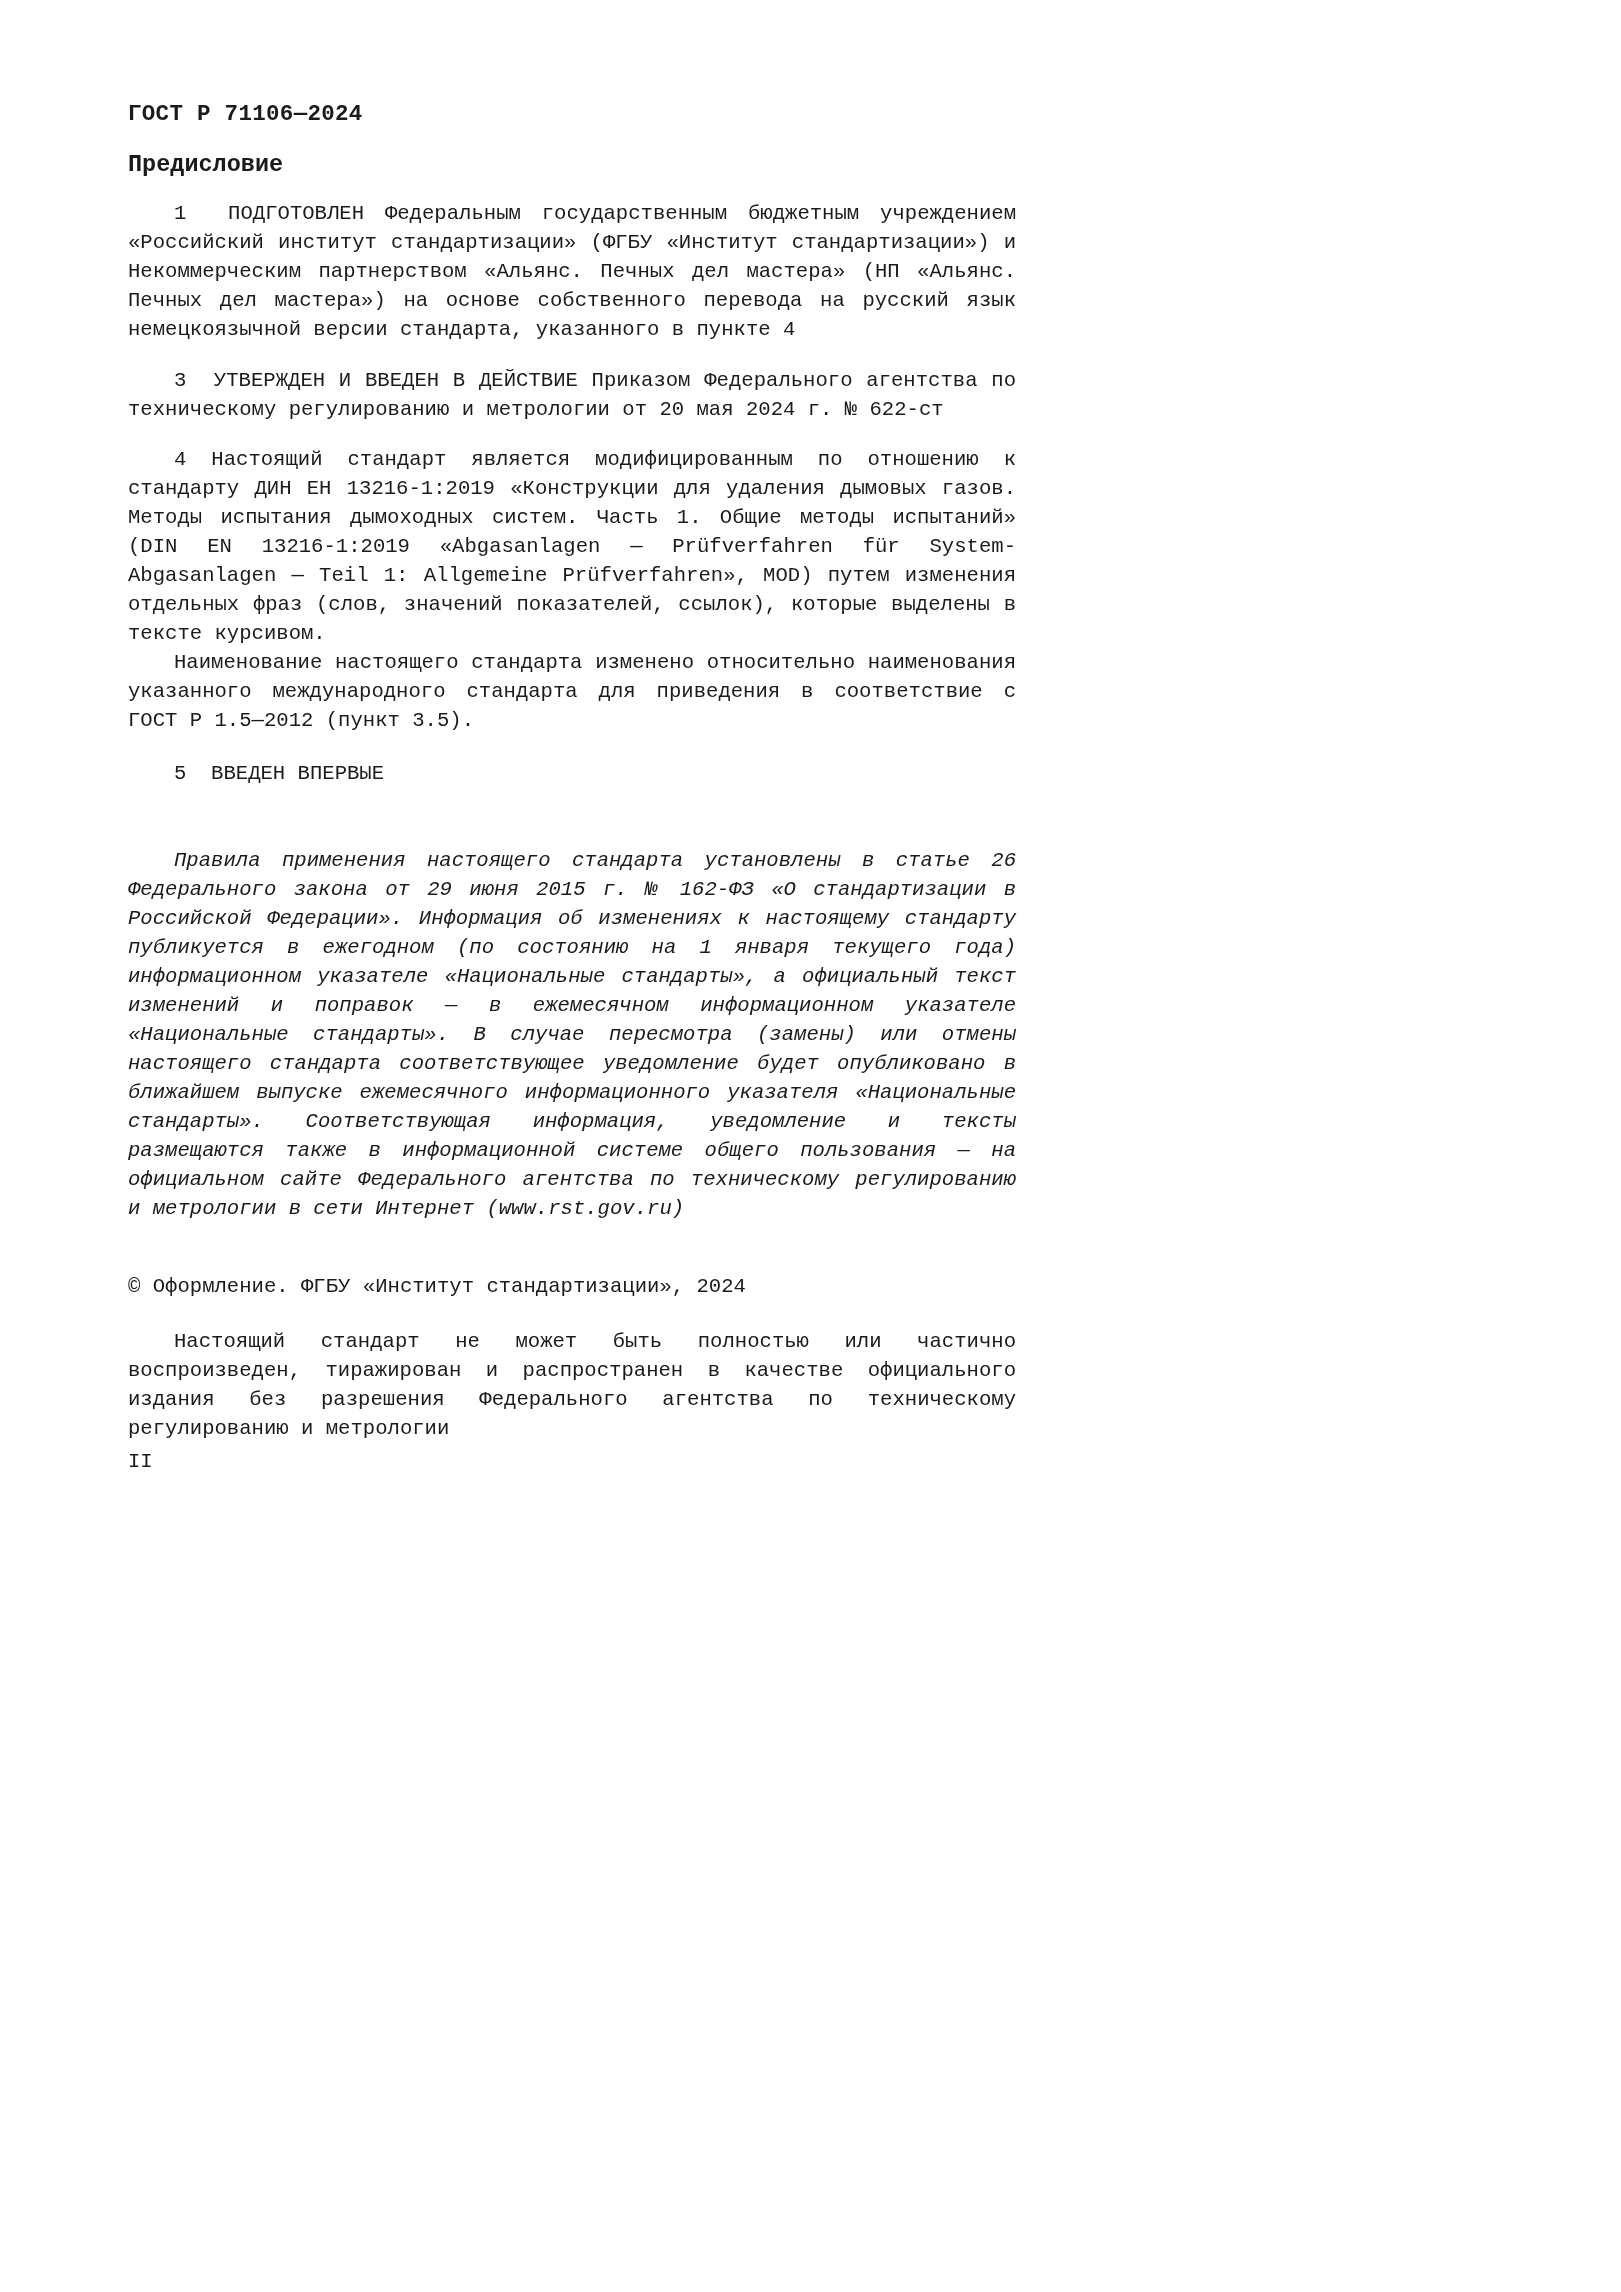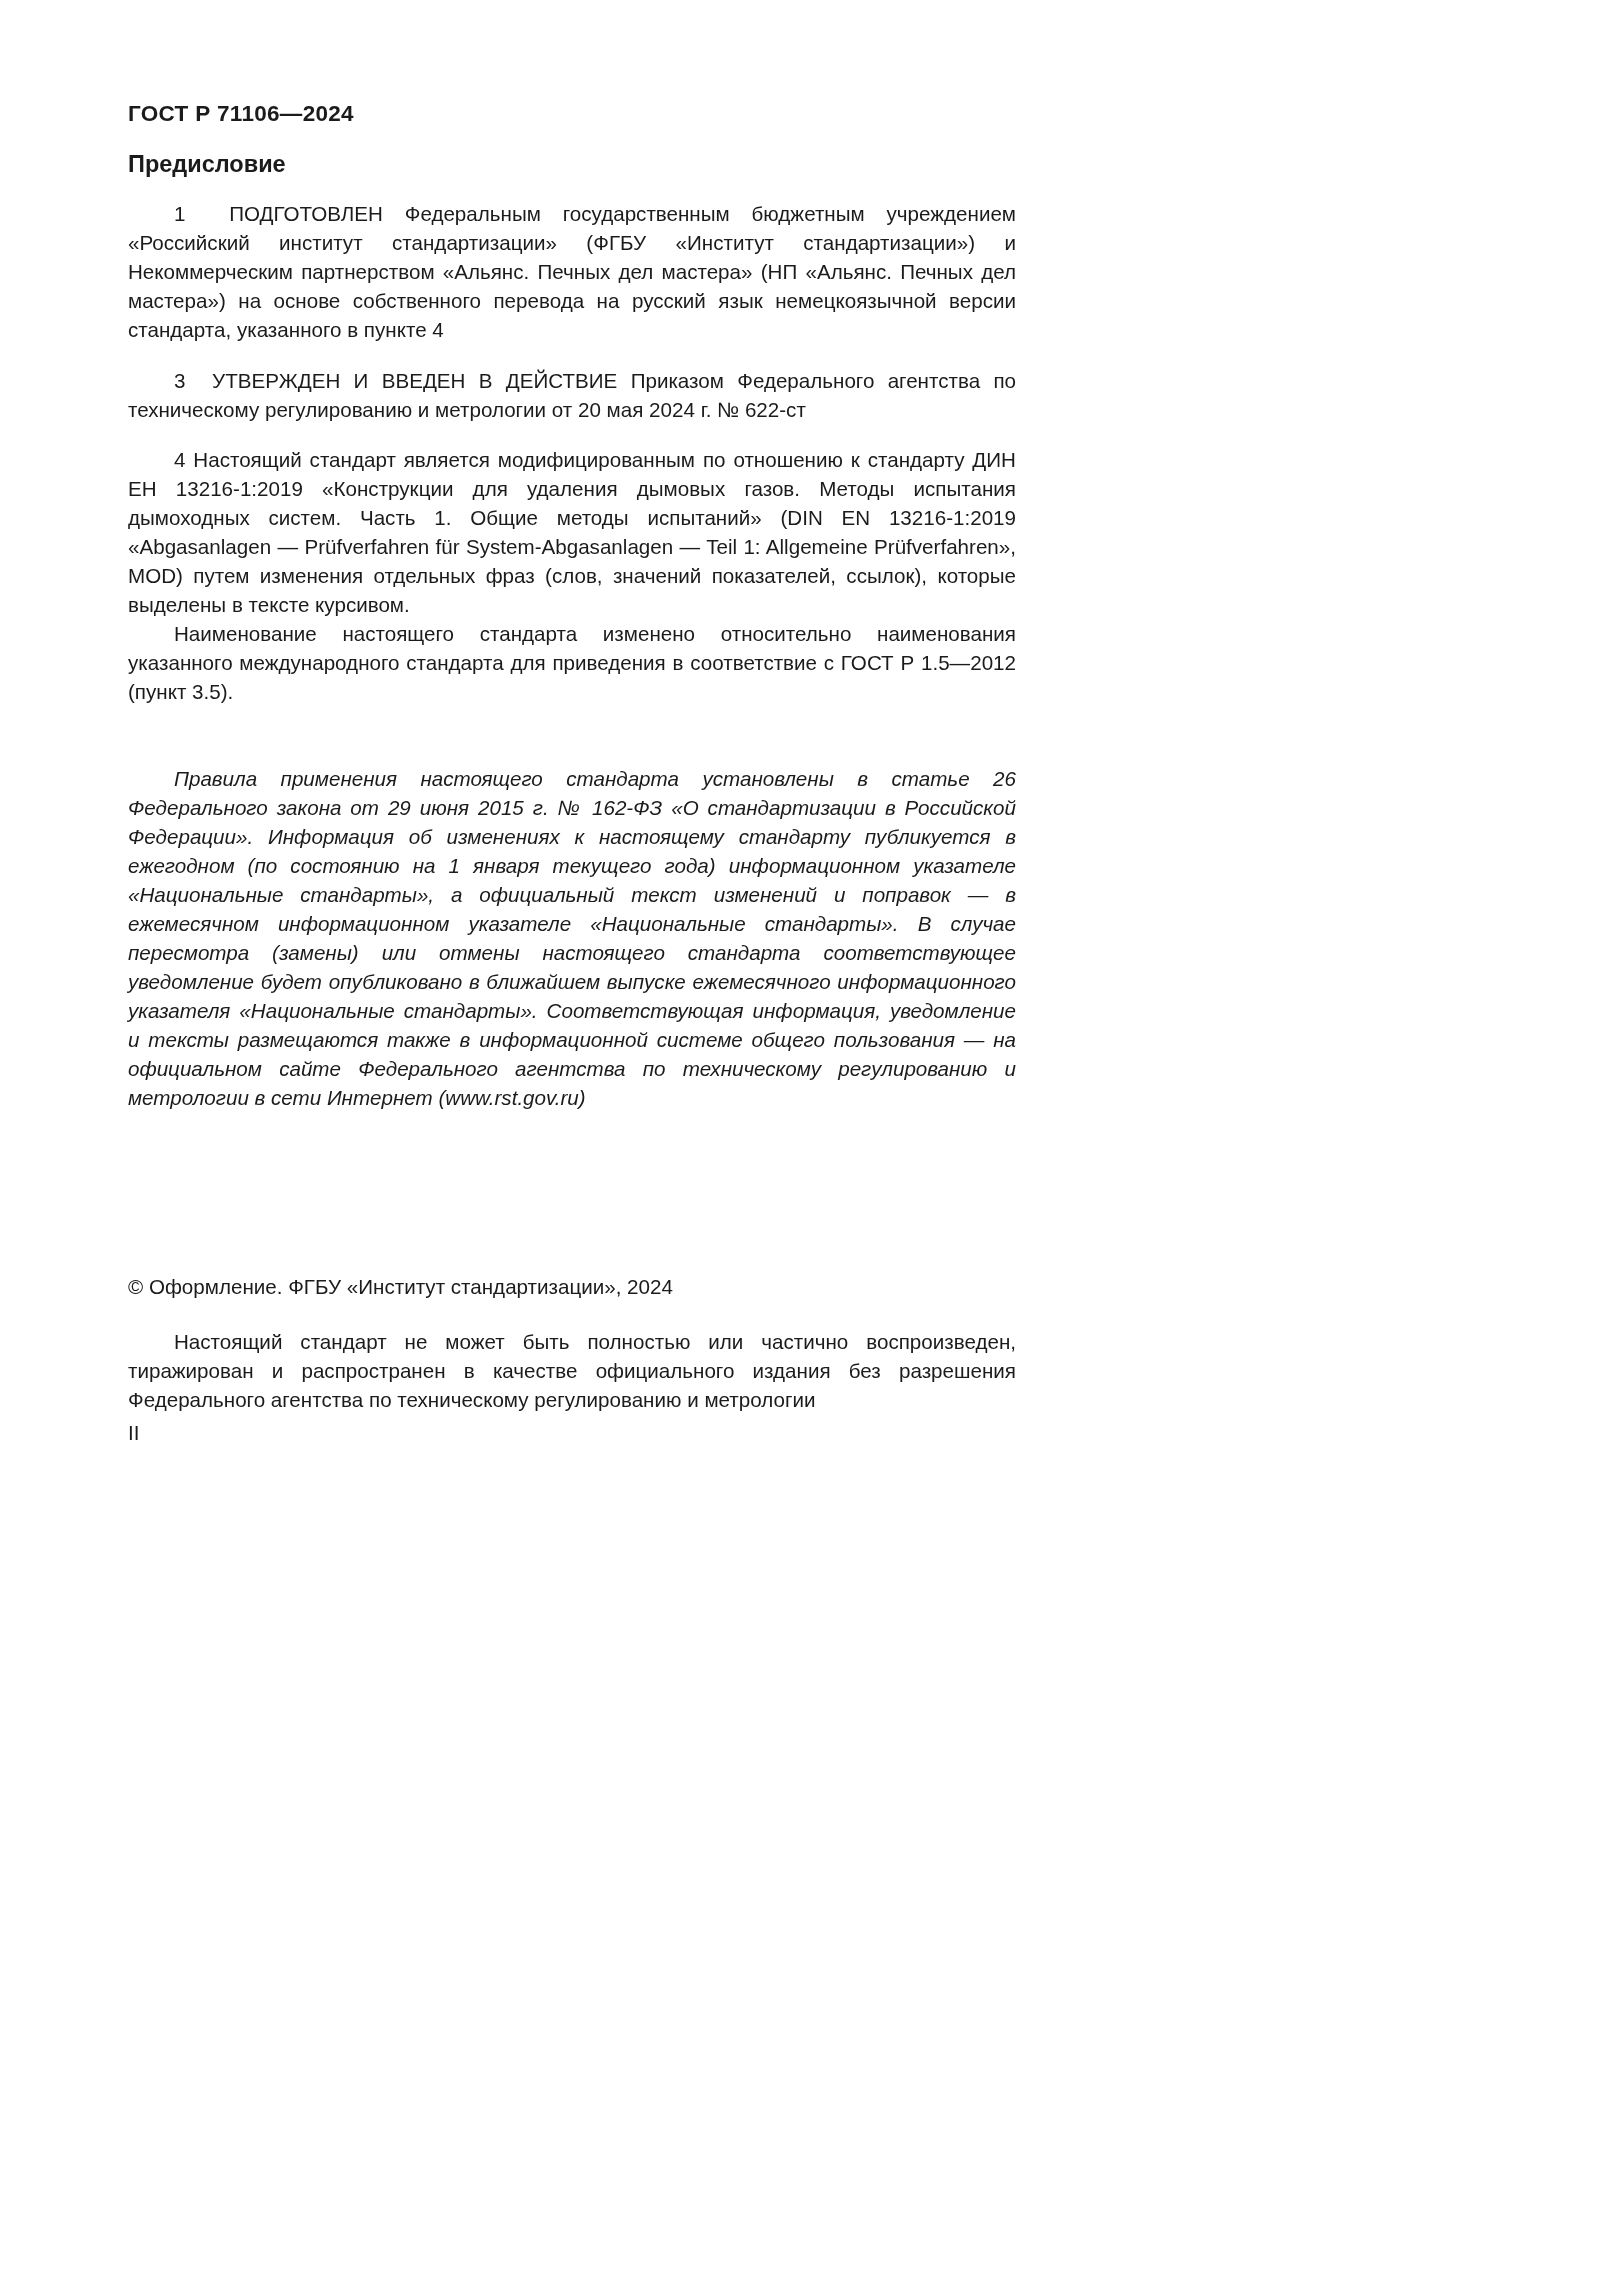--- a/index.html
+++ b/index.html
@@ -9,20 +9,21 @@
     height: 2293px;
     font-family: "Liberation Sans", sans-serif;
     color: #1b1b1b;
   }
   .page {
     position: relative;
     width: 1460px;
     height: 2293px;
     background: #ffffff;
     overflow: hidden;
+    font-family: Liberation Mono, monospace;
   }
   .content-top {
     position: absolute;
     left: 128px;
     top: 101px;
     width: 888px;
   }
   .doc-header {
     font-size: 22.5px;
     font-weight: 700;
@@ -87,20 +88,21 @@
 
 
     <p class="para item">3&nbsp;&nbsp;УТВЕРЖДЕН И ВВЕДЕН В ДЕЙСТВИЕ Приказом Федерального агентства по техническому регулированию и метрологии от 20 мая 2024 г. № 622-ст</p>
 
     <p class="para item">4&nbsp;Настоящий стандарт является модифицированным по отношению к стандарту ДИН ЕН 13216-1:2019 «Конструкции для удаления дымовых газов. Методы испытания дымоходных систем. Часть 1. Общие методы испытаний» (DIN EN 13216-1:2019 «Abgasanlagen — Prüfverfahren für System-Abgasanlagen — Teil 1: Allgemeine Prüfverfahren», MOD) путем изменения отдельных фраз (слов, значений показателей, ссылок), которые выделены в тексте курсивом.</p>
 
 
     <p class="para sub">Наименование настоящего стандарта изменено относительно наименования указанного международного стандарта для приведения в соответствие с ГОСТ Р 1.5—2012 (пункт 3.5).</p>
 
 
+    <p class="para item-last">5&nbsp;&nbsp;ВВЕДЕН ВПЕРВЫЕ</p>
 
     <p class="para legal">Правила применения настоящего стандарта установлены в статье 26 Федерального закона от 29 июня 2015 г. № 162-ФЗ «О стандартизации в Российской Федерации». Информация об изменениях к настоящему стандарту публикуется в ежегодном (по состоянию на 1 января текущего года) информационном указателе «Национальные стандарты», а официальный текст изменений и поправок — в ежемесячном информационном указателе «Национальные стандарты». В случае пересмотра (замены) или отмены настоящего стандарта соответствующее уведомление будет опубликовано в ближайшем выпуске ежемесячного информационного указателя «Национальные стандарты». Соответствующая информация, уведомление и тексты размещаются также в информационной системе общего пользования — на официальном сайте Федерального агентства по техническому регулированию и метрологии в сети Интернет (www.rst.gov.ru)</p>
   </div>
 
   <div class="content-bottom">
     <p class="copyright">© Оформление. ФГБУ «Институт стандартизации», 2024</p>
 
     <p class="repro">Настоящий стандарт не может быть полностью или частично воспроизведен, тиражирован и распространен в качестве официального издания без разрешения Федерального агентства по техническому регулированию и метрологии</p>
 
     <p class="pageno">II</p>

